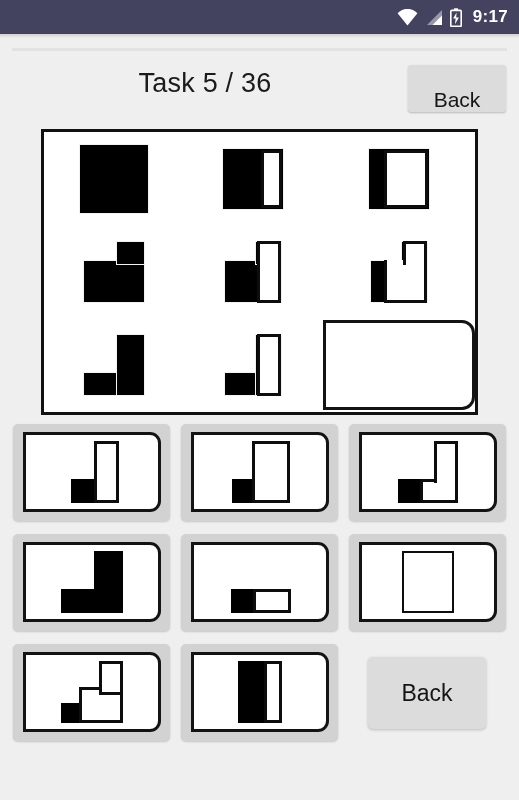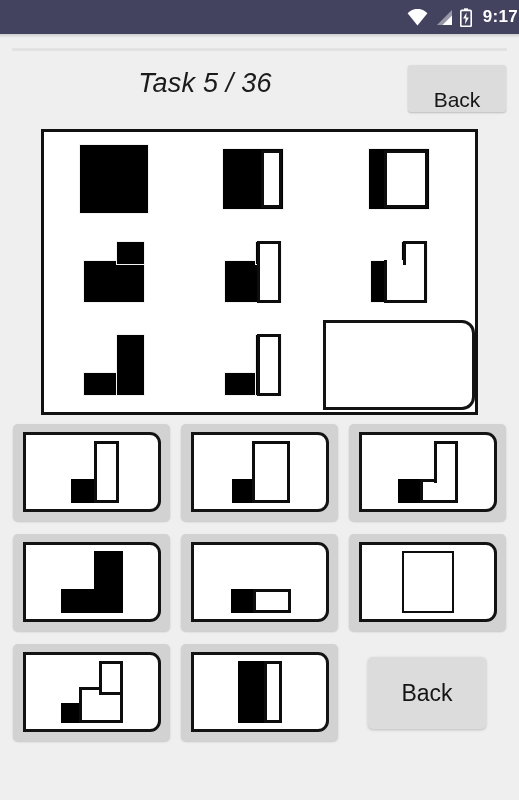--- a/index.html
+++ b/index.html
@@ -9,21 +9,21 @@
     background: #eeeeee;
     overflow: hidden;
   }
   #app { position: relative; width: 519px; height: 800px; background: #efefef; }
 
   
   .statusbar {
     position: absolute; left: 0; top: 0; width: 519px; height: 34px;
     background: #434360;
     display: flex; align-items: center; justify-content: flex-end;
-    padding-right: 1px;
+    padding-right: 11px;
   }
   .statusbar .icons { display: flex; align-items: center; gap: 7px; }
   .clock {
     color: #ffffff; font-size: 17px; font-weight: bold;
     letter-spacing: .3px; margin-left: 4px;
   }
   .sb-icon { display: block; }
 
   .statusbar-shadow {
     position: absolute; left: 0; top: 34px; width: 519px; height: 4px;
@@ -35,21 +35,20 @@
     position: absolute; left: 0; top: 38px; width: 519px; height: 82px;
   }
   .header-rule {
     position: absolute; left: 12px; top: 10px; width: 495px; height: 3px;
     background: #e2e2e2;
   }
   .task-title {
     position: absolute; left: 0; top: 30px; width: 410px;
     text-align: center; font-size: 27px; color: #1b1b1b;
     letter-spacing: .2px;
-    font-style: italic;
   }
   .back-button {
     position: absolute; right: 13px; top: 27px;
     width: 98px; height: 47px;
     background: #dcdcdc; border-radius: 3px;
     box-shadow: 0 1px 2px rgba(0,0,0,.22);
     display: flex; align-items: flex-end; justify-content: center;
     font-size: 21px; color: #161616;
   }
 

